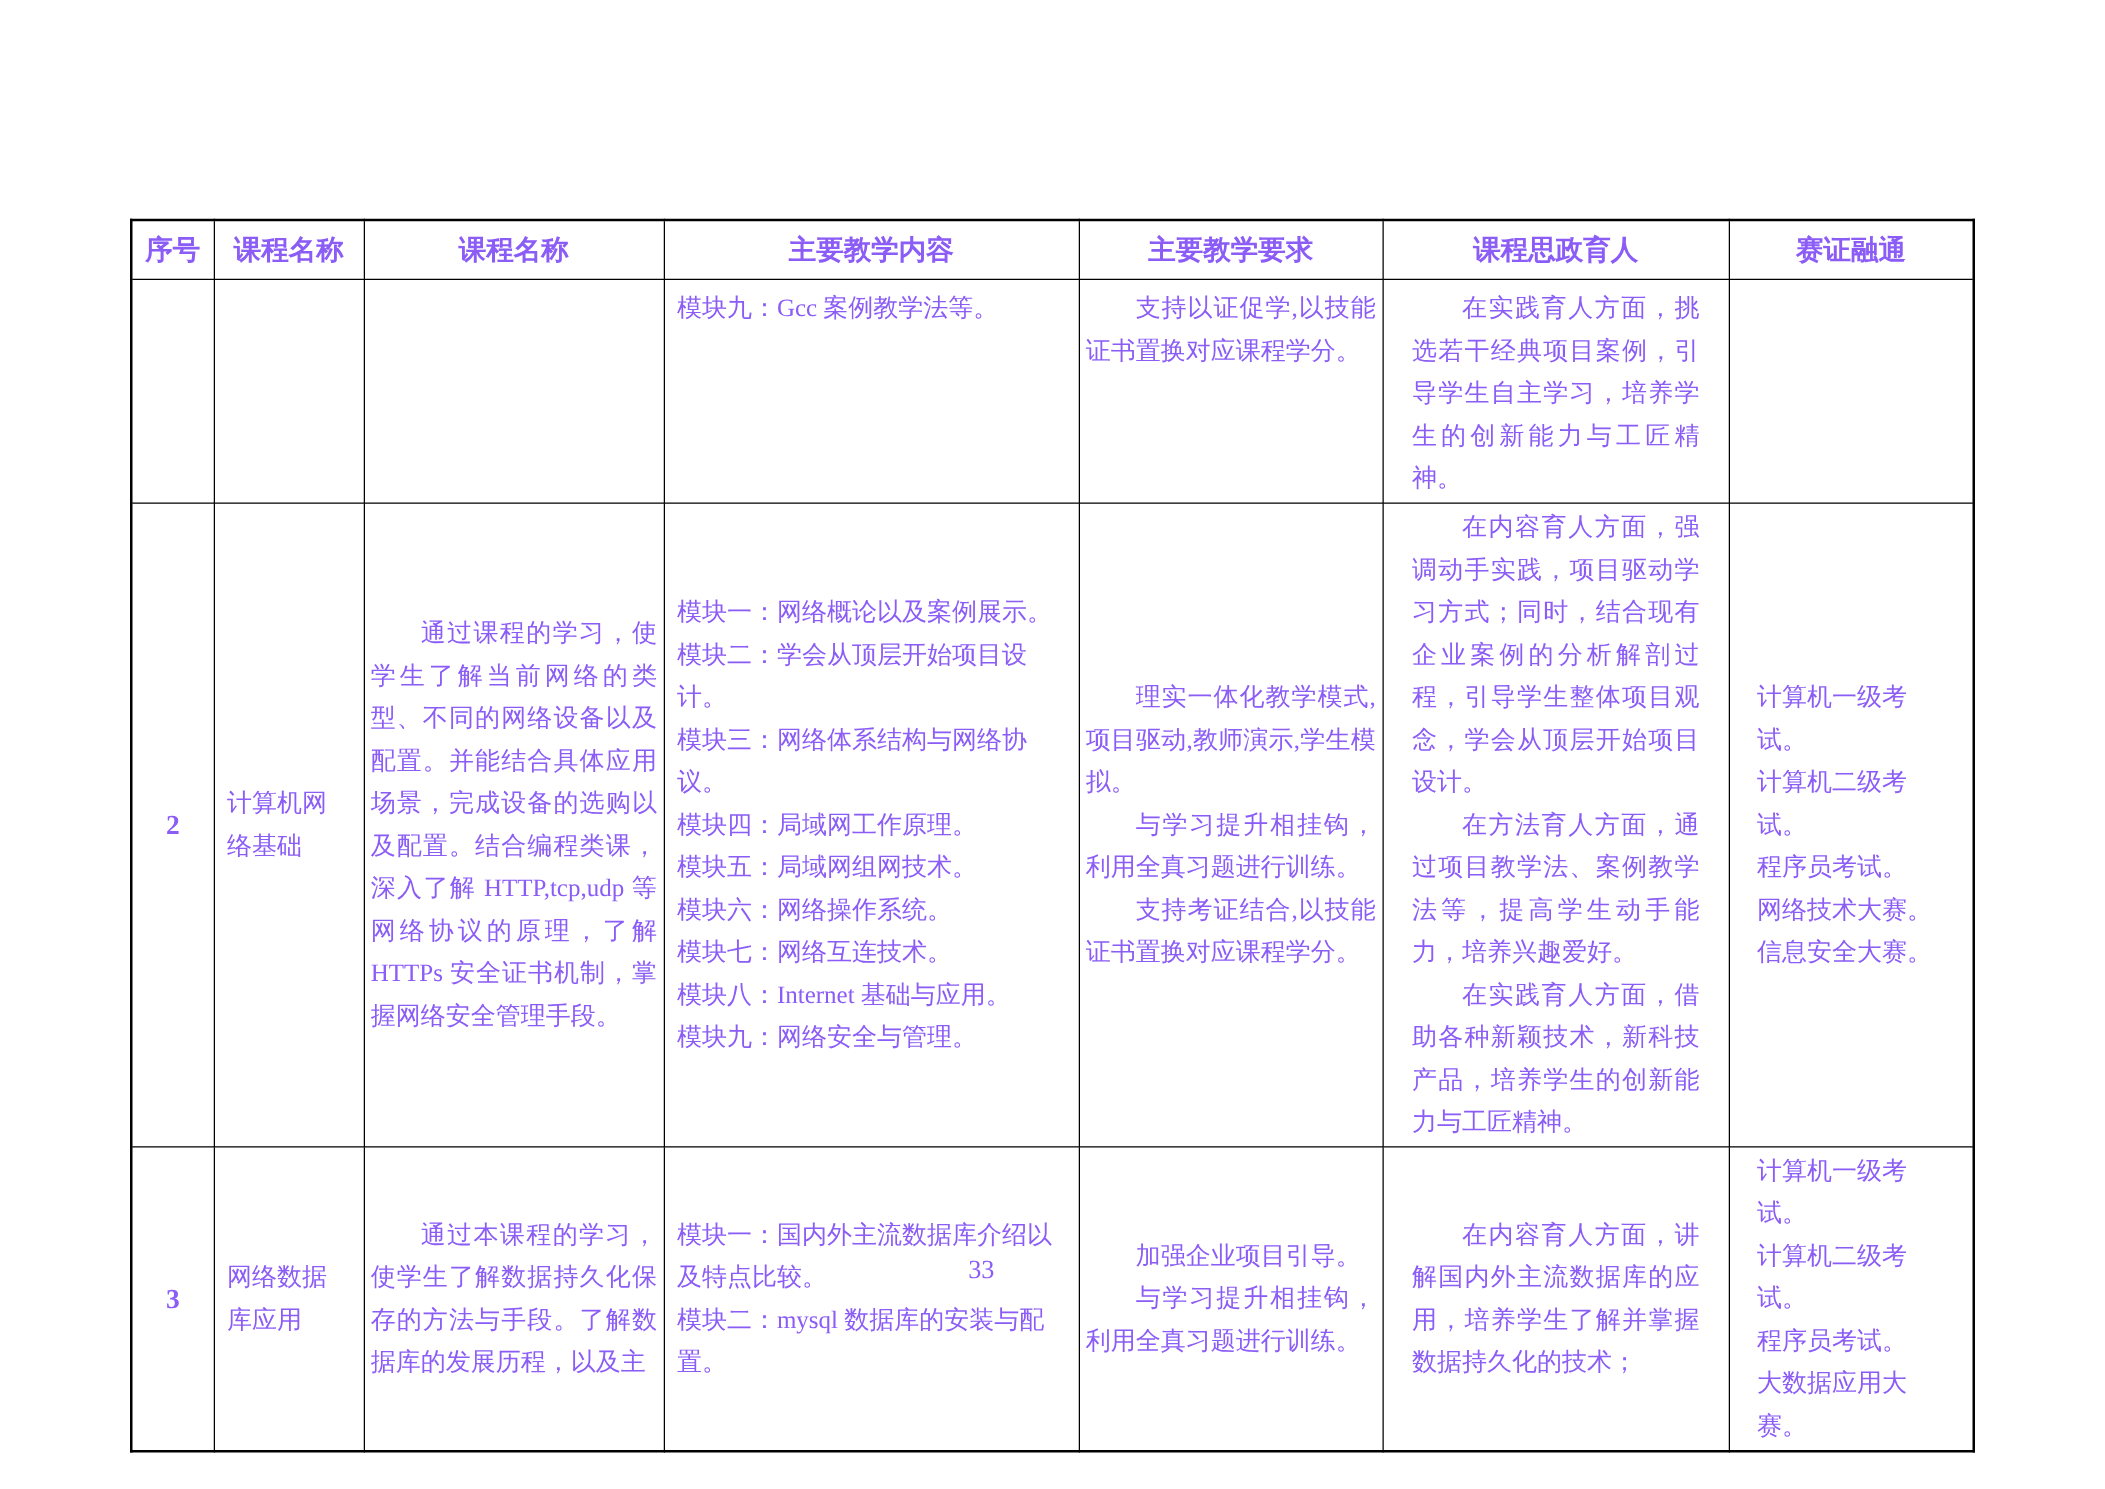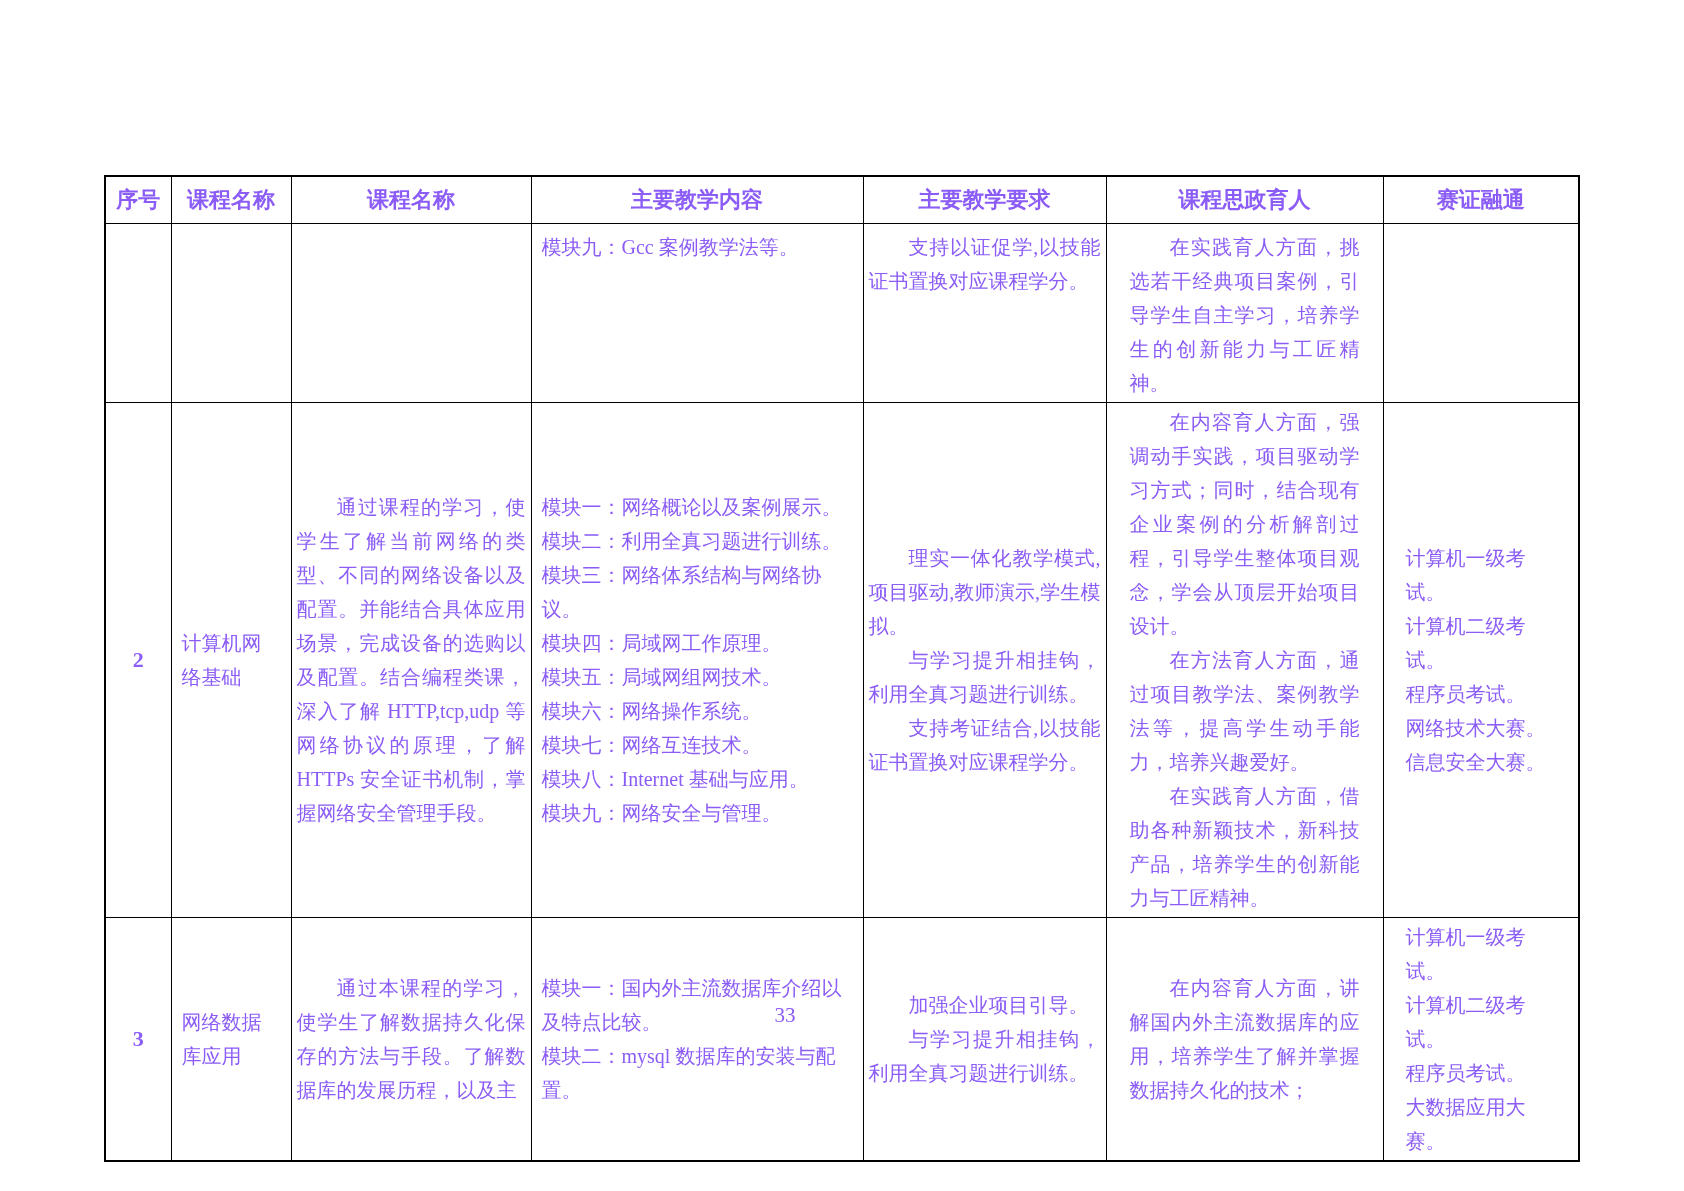--- a/index.html
+++ b/index.html
@@ -125,21 +125,21 @@
   </tr>
 
   <tr class="body-row-1">
     <td class="seq-cell">2</td>
     <td class="course-name-cell">计算机网络基础</td>
     <td class="objectives-cell para-cell">
             <p>通过课程的学习，使学生了解当前网络的类型、不同的网络设备以及配置。并能结合具体应用场景，完成设备的选购以及配置。结合编程类课，深入了解 HTTP,tcp,udp 等网络协议的原理，了解 HTTPs 安全证书机制，掌握网络安全管理手段。</p>
           </td>
     <td class="content-cell line-cell">
             <p>模块一：网络概论以及案例展示。</p>
-            <p>模块二：利用全真习题进行训练。</p>
+            <p>模块二：学会从顶层开始项目设计。</p>
             <p>模块三：网络体系结构与网络协议。</p>
             <p>模块四：局域网工作原理。</p>
             <p>模块五：局域网组网技术。</p>
             <p>模块六：网络操作系统。</p>
             <p>模块七：网络互连技术。</p>
             <p>模块八：Internet 基础与应用。</p>
             <p>模块九：网络安全与管理。</p>
           </td>
     <td class="requirements-cell para-cell">
             <p>理实一体化教学模式,项目驱动,教师演示,学生模拟。</p>

